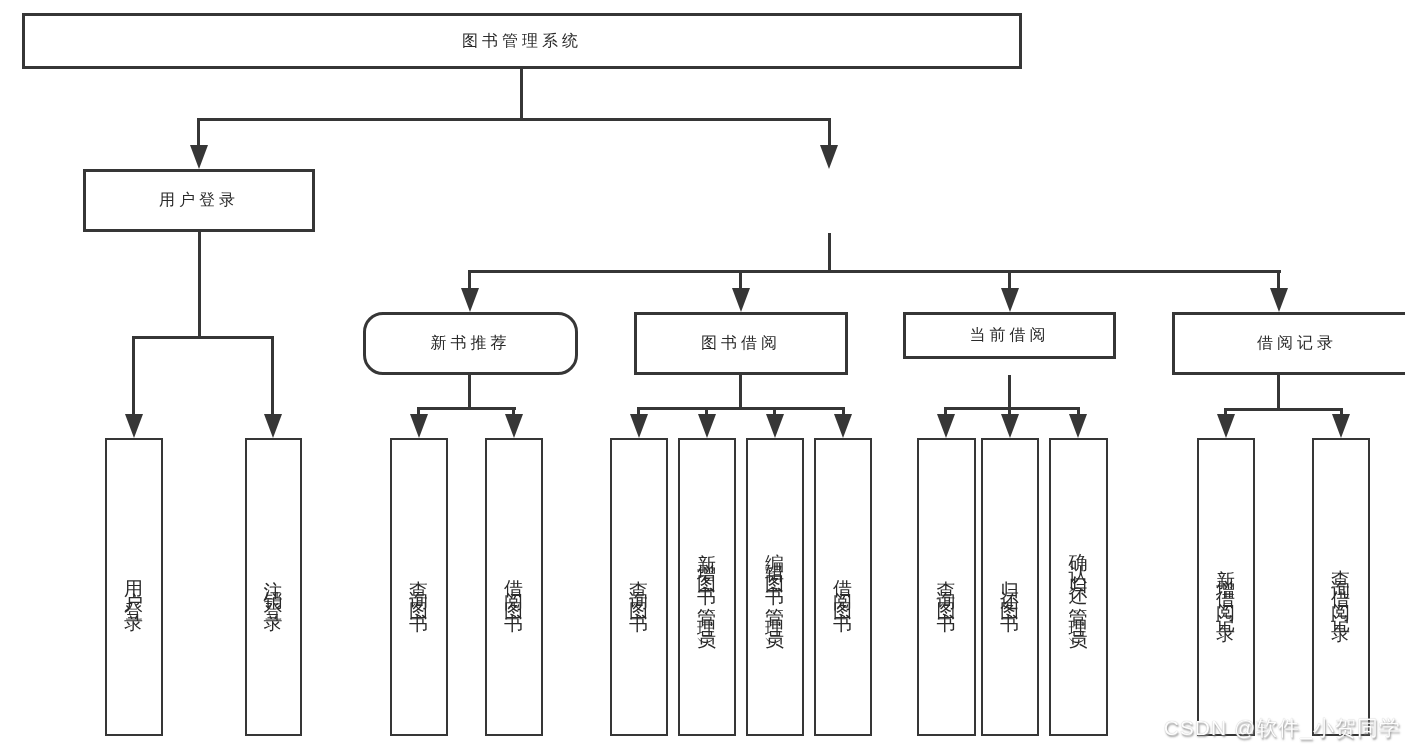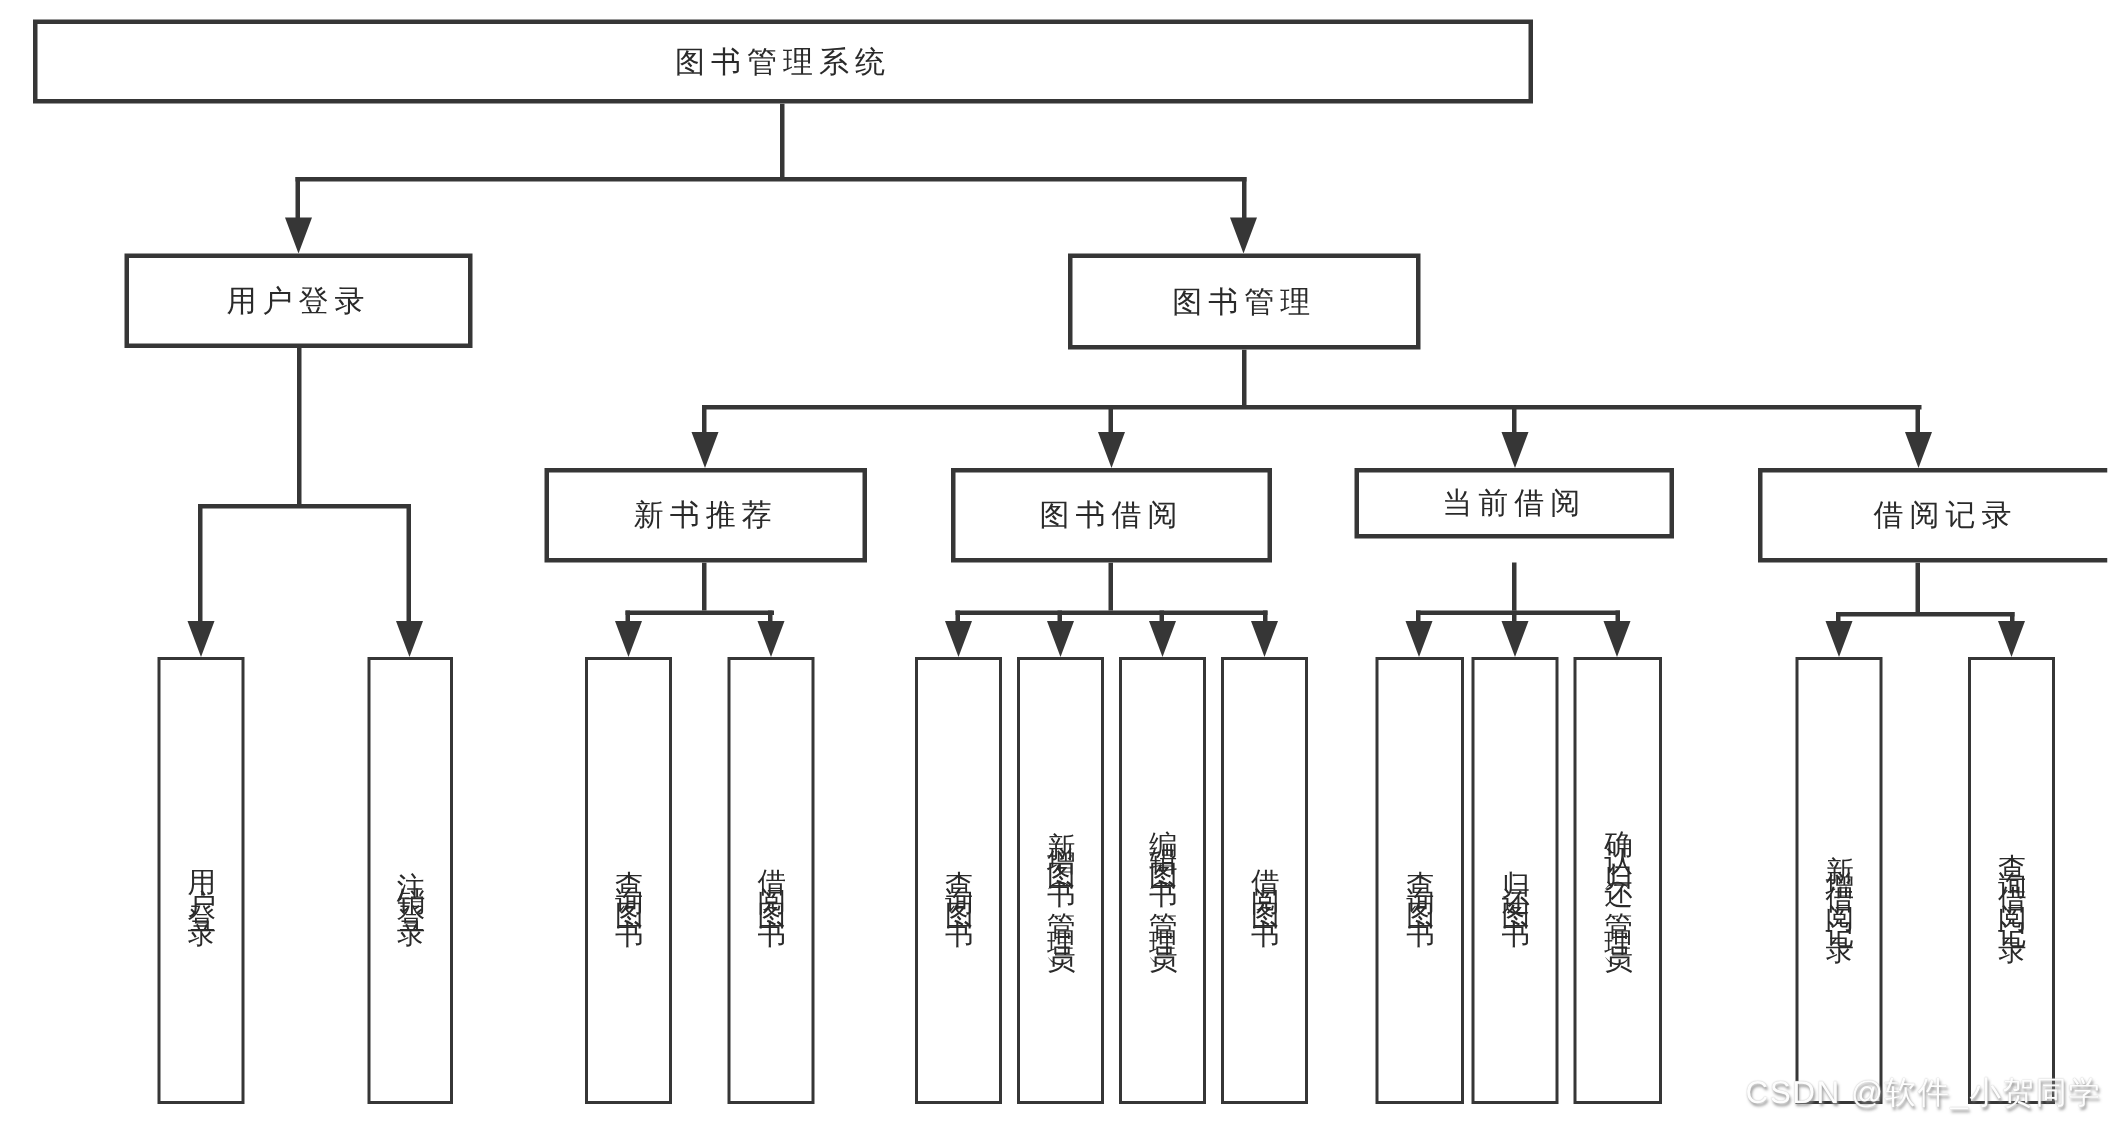--- a/index.html
+++ b/index.html
@@ -13,21 +13,21 @@
     color: #2a2a2a;
   }
   .box {
     position: absolute;
     box-sizing: border-box;
     background: #ffffff;
     border: 3px solid #363636;
     display: flex;
     align-items: center;
     justify-content: center;
-    font-size: 20px;
+    font-size: 16px;
     letter-spacing: 4px;
     color: #2a2a2a;
     white-space: nowrap;
     z-index: 2;
   }
   .leaf {
     writing-mode: vertical-rl;
     text-orientation: mixed;
     border-width: 2.5px;
     font-size: 19px;
@@ -70,41 +70,40 @@
   <div class="box" style="left:22px; top:13px; width:1000px; height:56px;">图书管理系统</div>
 
   <div class="vline" style="left:520px; top:69px; height:49px;"></div>
   <div class="hline" style="left:197px; top:118px; width:634px;"></div>
   <div class="vline" style="left:197px; top:118px; height:32px;"></div>
   <div class="ah" style="left:190px; top:145px;"></div>
   <div class="vline" style="left:828px; top:118px; height:32px;"></div>
   <div class="ah" style="left:820px; top:145px;"></div>
 
   <div class="box" style="left:83px; top:169px; width:232px; height:63px;">用户登录</div>
-  <div class="box" style="left:712px; top:169px; width:235px; height:64px;">图书管理</div>
 
   <div class="vline" style="left:198px; top:232px; height:104px;"></div>
   <div class="hline" style="left:132px; top:336px; width:142px;"></div>
   <div class="vline" style="left:132px; top:336px; height:80px;"></div>
   <div class="ah" style="left:125px; top:414px;"></div>
   <div class="vline" style="left:271px; top:336px; height:80px;"></div>
   <div class="ah" style="left:264px; top:414px;"></div>
 
   <div class="vline" style="left:828px; top:233px; height:37px;"></div>
   <div class="hline" style="left:468px; top:270px; width:813px;"></div>
   <div class="vline" style="left:468px; top:270px; height:20px;"></div>
   <div class="ah" style="left:461px; top:288px;"></div>
   <div class="vline" style="left:739px; top:270px; height:20px;"></div>
   <div class="ah" style="left:732px; top:288px;"></div>
   <div class="vline" style="left:1008px; top:270px; height:20px;"></div>
   <div class="ah" style="left:1001px; top:288px;"></div>
   <div class="vline" style="left:1277px; top:270px; height:20px;"></div>
   <div class="ah" style="left:1270px; top:288px;"></div>
 
-  <div class="box" style="left:363px; top:312px; width:215px; height:63px;">新书推荐</div>
+  <div class="box" style="left:363px; top:312px; width:215px; height:63px;border-radius:20px;">新书推荐</div>
   <div class="box" style="left:634px; top:312px; width:214px; height:63px;">图书借阅</div>
   <div class="box" style="left:903px; top:312px; width:213px; height:47px;">当前借阅</div>
   <div class="box" style="left:1172px; top:312px; width:250px; height:63px;">借阅记录</div>
 
   <div class="vline" style="left:468px; top:375px; height:32px;"></div>
   <div class="hline" style="left:417px; top:407px; width:99px;"></div>
   <div class="vline" style="left:417px; top:407px; height:10px;"></div>
   <div class="ah" style="left:410px; top:414px;"></div>
   <div class="vline" style="left:512px; top:407px; height:10px;"></div>
   <div class="ah" style="left:505px; top:414px;"></div>

